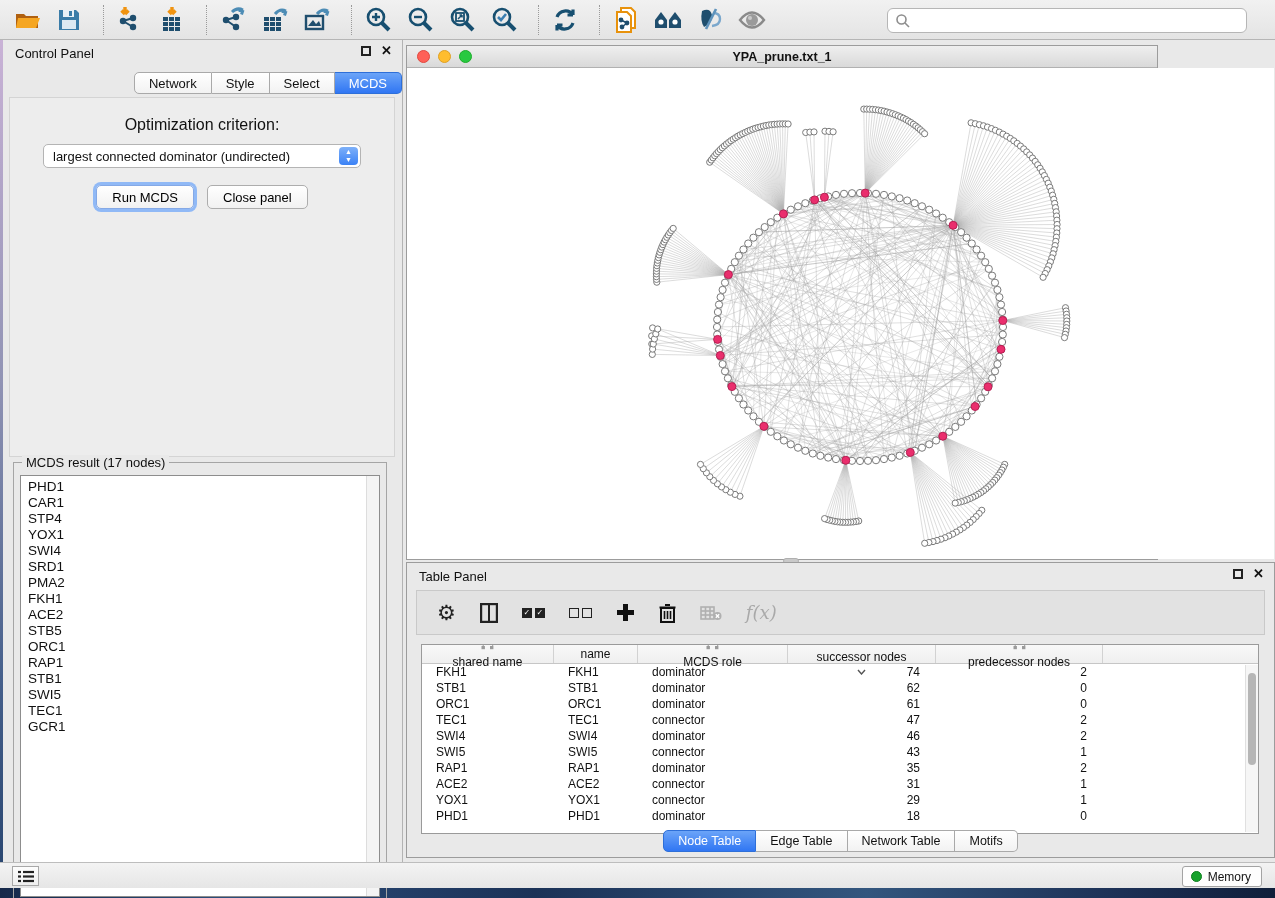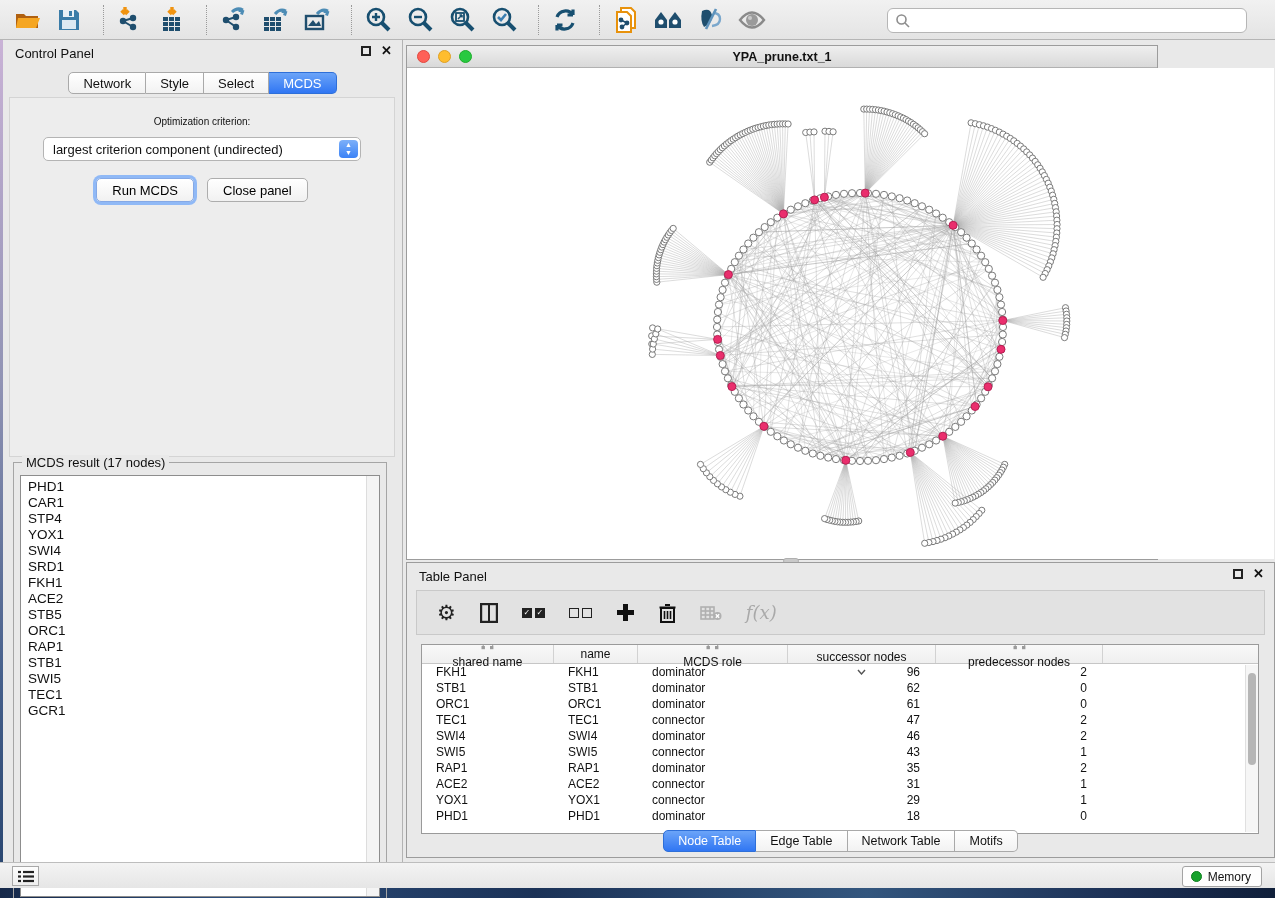--- a/index.html
+++ b/index.html
@@ -22,29 +22,29 @@
   #wall-bottom { position:absolute; left:0; top:888px; width:1275px; height:10px;
     background:linear-gradient(90deg,#16294a,#2d4e7c 18%,#1b3257 42%,#33567e 68%,#1c3055 88%,#101f3a); }
 
   
   #control-panel { position:absolute; left:3px; top:40px; width:400px; height:822px; background:#e9e9e9; border-right:1px solid #b3b3b3; }
   .panel-titlebar { position:relative; height:26px; padding:6px 12px 0 12px; font-size:13px; }
   .panel-btns { position:absolute; right:10px; top:6px; display:flex; gap:10px; align-items:center; }
   .float-glyph { width:10px; height:10px; border:2px solid #222; display:inline-block; }
   .close-glyph { font-size:13px; font-weight:bold; color:#111; line-height:10px; }
 
-  .seg-tabs { display:flex; justify-content:center; margin-top:6px; }
+  .seg-tabs { display:flex; justify-content:flex-end; margin-top:6px; }
   .seg-tab { height:22px; padding:0 14px; display:flex; align-items:center; font-size:13px;
     background:linear-gradient(#ffffff,#f2f2f2); border:1px solid #a9a9a9; border-left:none; cursor:default; }
   .seg-tab:first-child { border-left:1px solid #a9a9a9; border-radius:5px 0 0 5px; }
   .seg-tab:last-child { border-radius:0 5px 5px 0; }
   .seg-tab.selected { background:linear-gradient(#6ba4f8,#3076f3); color:#fff; border-color:#2e6fd8; }
 
   #cp-inner { position:absolute; left:6px; right:7px; top:57px; height:360px; background:#ededed; border:1px solid #d4d4d4; }
-  #opt-label { text-align:center; margin-top:18px; font-size:10px; }
+  #opt-label { text-align:center; margin-top:18px; font-size:16px; }
   #combo { position:relative; margin:10px auto 0 auto; width:318px; height:24px; background:#fff;
     border:1px solid #b4b4b4; border-radius:5px; font-size:13px; display:flex; align-items:center; padding-left:9px; }
   #combo-spinner { position:absolute; right:2px; top:2px; width:19px; height:18px; border-radius:4px;
     background:linear-gradient(#7db0f9,#3b82f6); color:#fff; font-size:7px; line-height:8px;
     display:flex; flex-direction:column; align-items:center; justify-content:center; }
   #cp-buttons { display:flex; justify-content:center; gap:13px; margin-top:17px; }
   .push-btn { height:24px; padding:0 15px; font-size:13px; background:linear-gradient(#ffffff,#f1f1f1);
     border:1px solid #ad ad; border:1px solid #adadad; border-radius:5px; }
   .push-btn.focused { box-shadow:0 0 0 3px rgba(93,157,251,.65); border-color:#85a9e6; }
 
@@ -274,21 +274,21 @@
   <div class="seg-tabs" id="cp-tabs">
       <div class="seg-tab">Network</div>
       <div class="seg-tab">Style</div>
       <div class="seg-tab">Select</div>
       <div class="seg-tab selected">MCDS</div>
     </div>
 
   <div id="cp-inner">
     <div id="opt-label">Optimization criterion:</div>
     <div id="combo">
-      <span>largest criterion component (undirected)</span>
+      <span>largest connected dominator (undirected)</span>
       <span id="combo-spinner">
           <span>▲</span>
           <span>▼</span>
         </span>
     </div>
     <div id="cp-buttons">
       <button class="push-btn focused">Run MCDS</button>
       <button class="push-btn">Close panel</button>
     </div>
   </div>
@@ -296,20 +296,21 @@
   <div id="mcds-fieldset">
     <span id="mcds-legend">MCDS result (17 nodes)</span>
     <div id="mcds-listbox">
       <div id="mcds-list">
           <div>PHD1</div>
           <div>CAR1</div>
           <div>STP4</div>
           <div>YOX1</div>
           <div>SWI4</div>
           <div>SRD1</div>
+          <div>PMA2</div>
           <div>FKH1</div>
           <div>ACE2</div>
           <div>STB5</div>
           <div>ORC1</div>
           <div>RAP1</div>
           <div>STB1</div>
           <div>SWI5</div>
           <div>TEC1</div>
           <div>GCR1</div>
         </div>
@@ -1290,21 +1291,21 @@
             <path d="M6.7 3 V5 M2.2 7 V5 H11.7 V7" stroke="#9a9a9a" stroke-width="1" fill="none"></path>
           </svg>
           <span>predecessor nodes</span>
         </div>
       </div>
     <div id="tbl-body">
         <div class="tbl-row">
           <div class="td txt" style="width: 132px;">FKH1</div>
           <div class="td txt" style="width: 84px;">FKH1</div>
           <div class="td txt" style="width: 150px;">dominator</div>
-          <div class="td num" style="width: 148px;">96</div>
+          <div class="td num" style="width: 148px;">74</div>
           <div class="td num" style="width: 167px;">2</div>
         </div>
         <div class="tbl-row">
           <div class="td txt" style="width: 132px;">STB1</div>
           <div class="td txt" style="width: 84px;">STB1</div>
           <div class="td txt" style="width: 150px;">dominator</div>
           <div class="td num" style="width: 148px;">62</div>
           <div class="td num" style="width: 167px;">0</div>
         </div>
         <div class="tbl-row">

